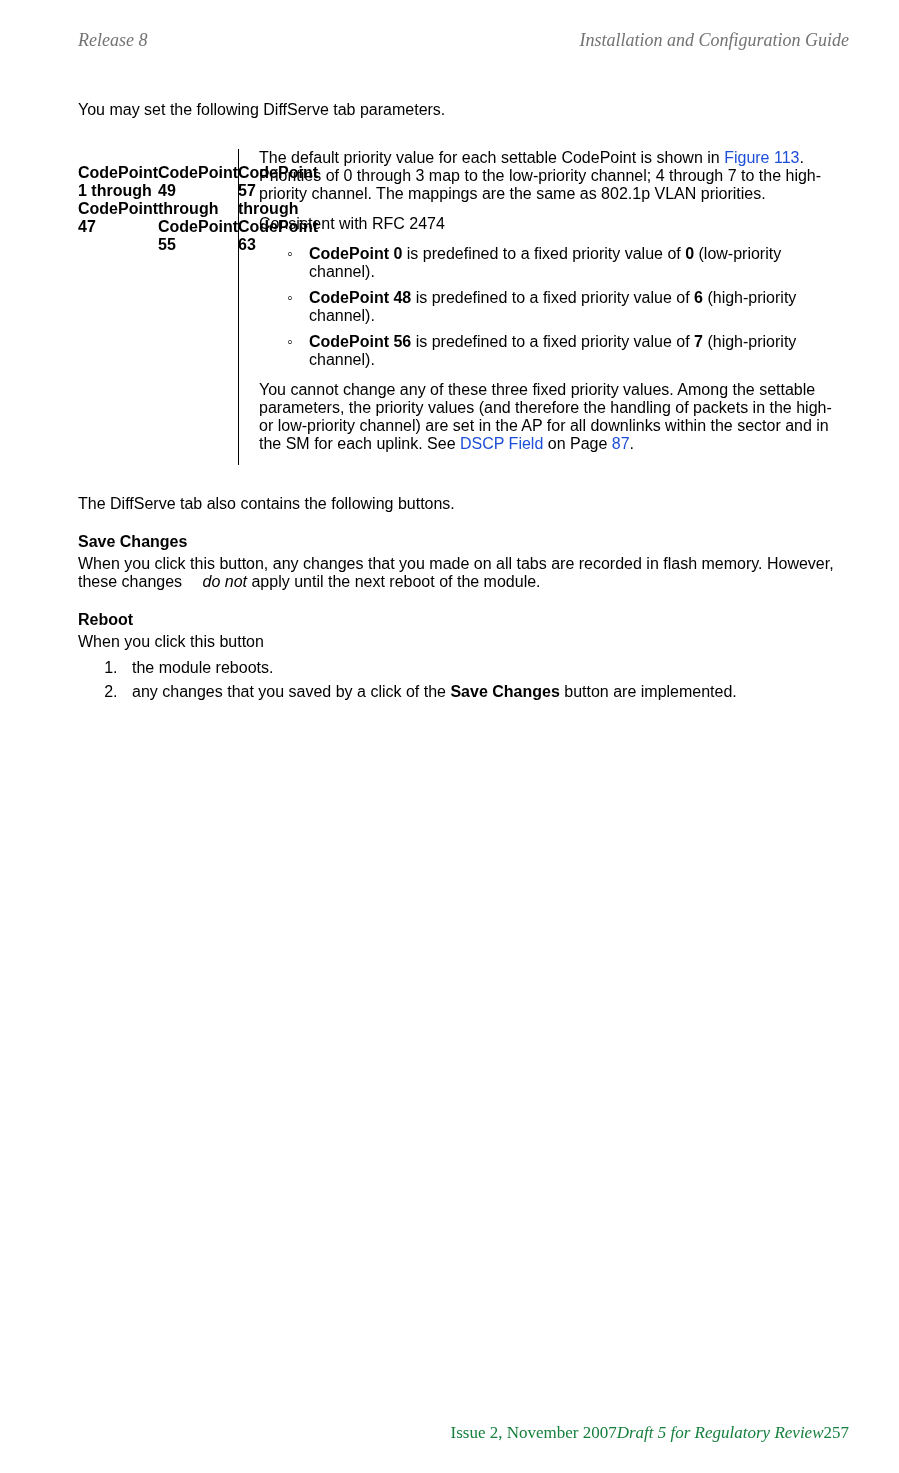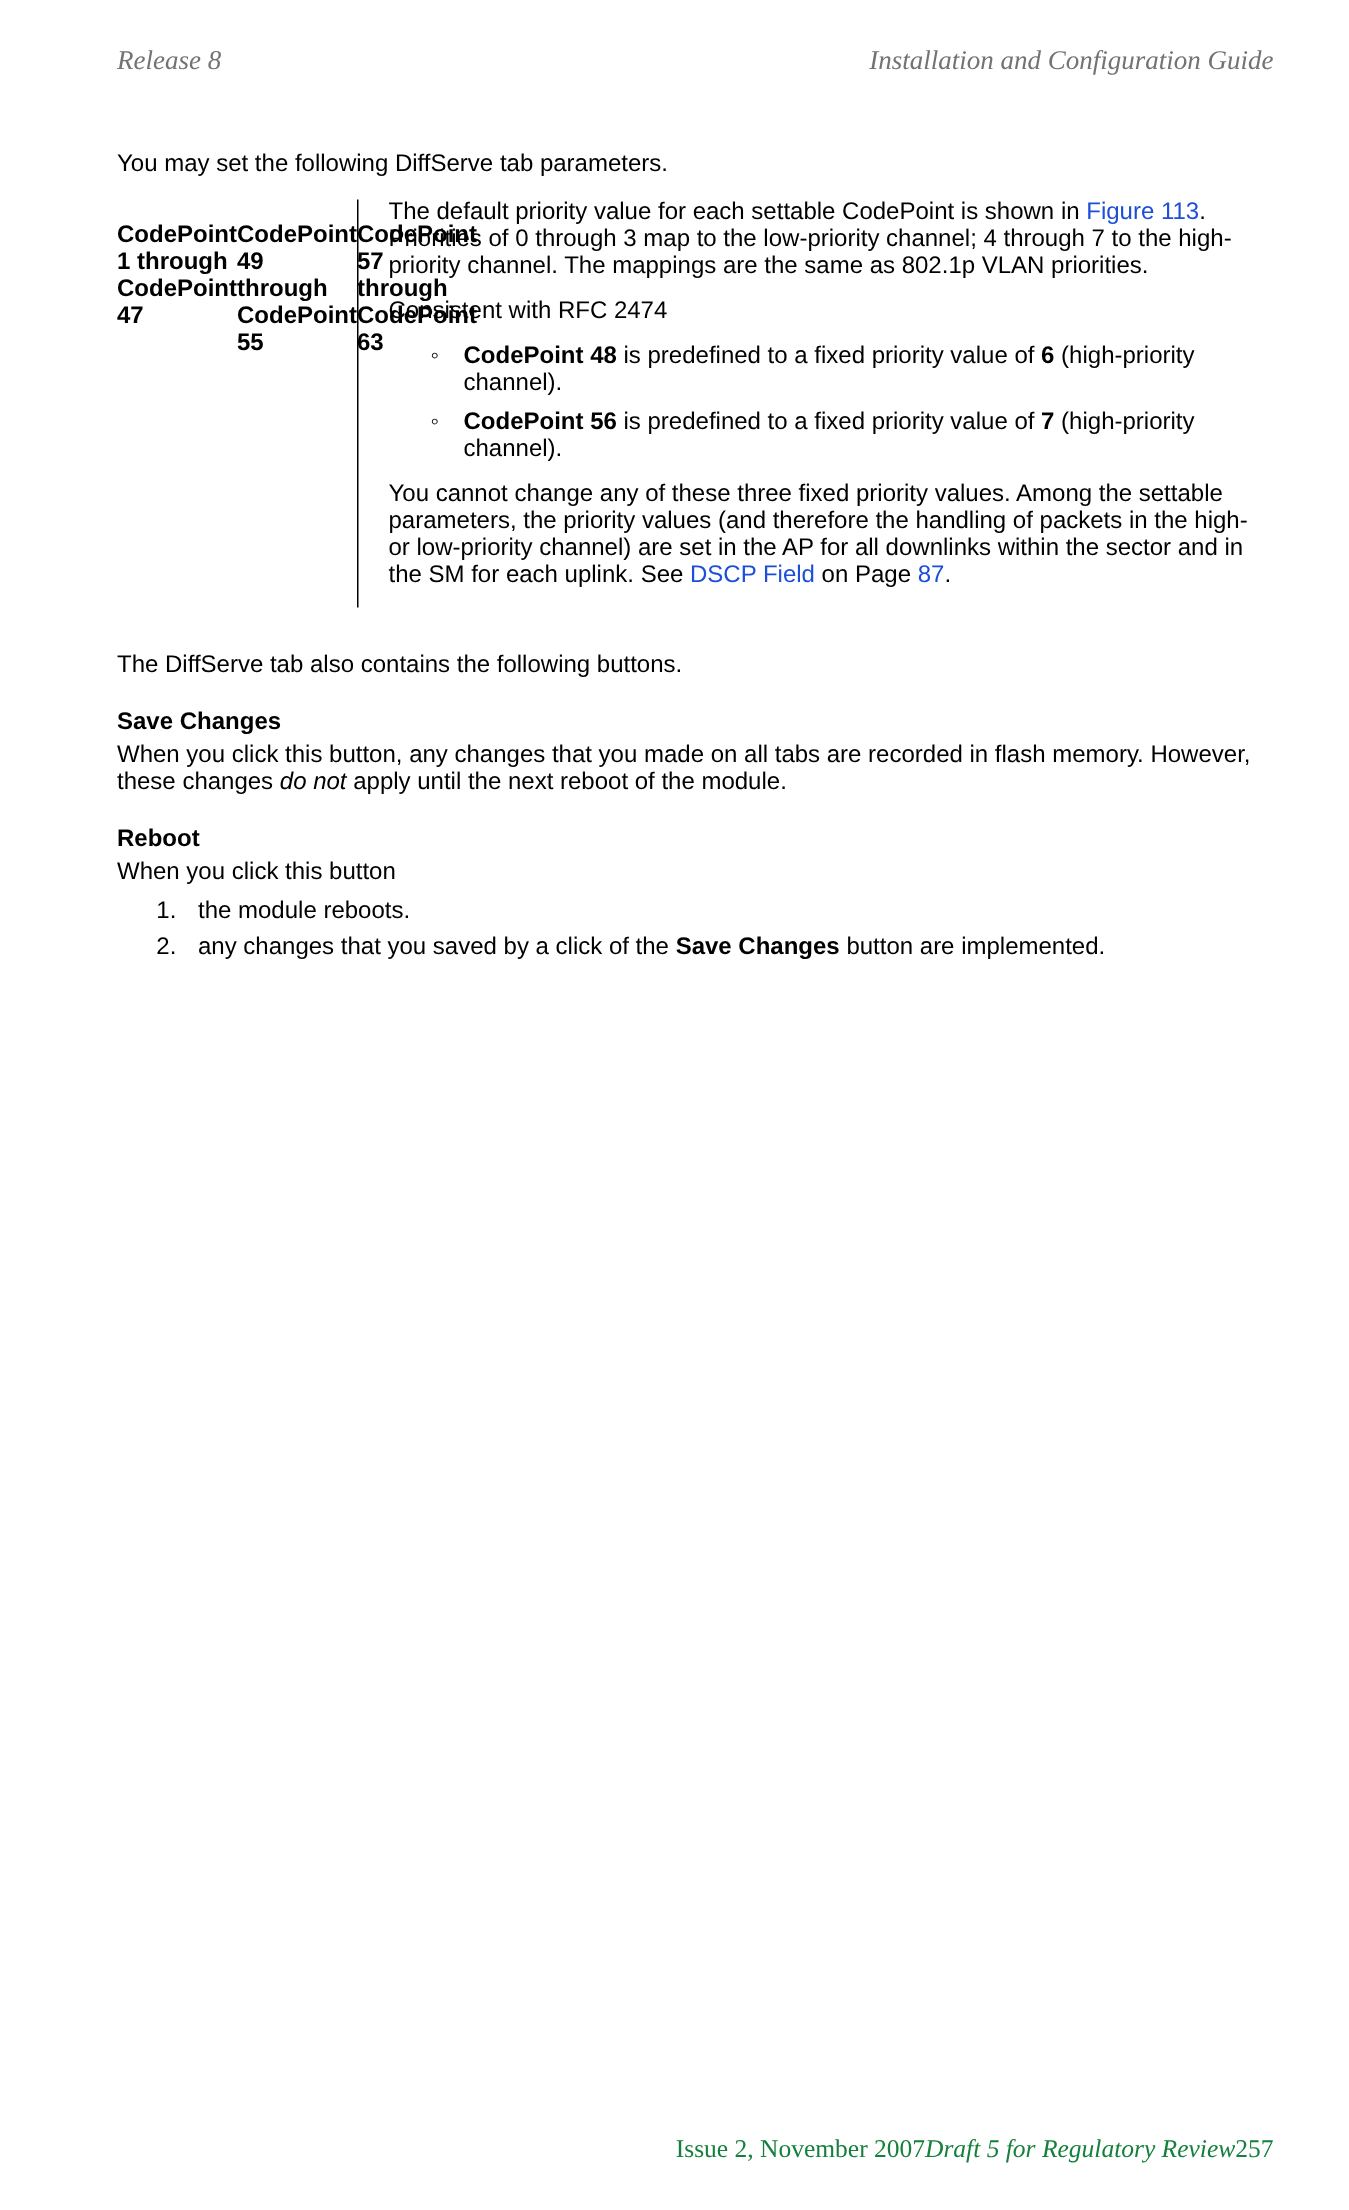--- a/index.html
+++ b/index.html
@@ -20,21 +20,21 @@
   .header {
     display: flex;
     justify-content: space-between;
     font-family: "Book Antiqua", Palatino, serif;
     font-style: italic;
     color: #737373;
     font-size: 18px;
     margin-bottom: 50px;
   }
   .intro {
-    margin-bottom: 14px;
+    margin-bottom: 30px;
   }
   .def-table {
     display: flex;
     margin-bottom: 30px;
   }
   .def-left {
     width: 150px;
     flex-shrink: 0;
     border-right: 1px solid #000;
     padding-right: 10px;
@@ -96,21 +96,21 @@
     right: 50px;
     display: flex;
     justify-content: flex-end;
     font-family: Liberation Serif, serif;
     color: #15803d;
     font-size: 17px;
   }
   .footer .center {
     font-style: italic;
   }
-  em.donot { font-style: italic; }
+  em.donot { font-style: italic; margin-left: 16px; }
 </style>
 </head>
 <body>
 
 <div class="page">
 
   <div class="header">
     <span>Release 8</span>
     <span>Installation and Configuration Guide</span>
   </div>
@@ -122,20 +122,23 @@
       <div class="def-left-item">CodePoint 1 through CodePoint 47</div>
       <div class="def-left-item">CodePoint 49 through CodePoint 55</div>
       <div class="def-left-item">CodePoint 57 through CodePoint 63</div>
     </div>
     <div class="def-right">
       <p>
         <span>The default priority value for each settable CodePoint is shown in </span><span class="link">Figure 113</span><span>. Priorities of 0 through 3 map to the low-priority channel; 4 through 7 to the high-priority channel. The mappings are the same as 802.1p VLAN priorities.</span>
       </p>
       <p>Consistent with RFC 2474</p>
       <ul class="circ">
+        <li>
+          <b>CodePoint 0</b><span> is predefined to a fixed priority value of </span><b>0</b><span> (low-priority channel).</span>
+        </li>
         <li>
           <b>CodePoint 48</b><span> is predefined to a fixed priority value of </span><b>6</b><span> (high-priority channel).</span>
         </li>
         <li>
           <b>CodePoint 56</b><span> is predefined to a fixed priority value of </span><b>7</b><span> (high-priority channel).</span>
         </li>
       </ul>
       <p>
         <span>You cannot change any of these three fixed priority values. Among the settable parameters, the priority values (and therefore the handling of packets in the high- or low-priority channel) are set in the AP for all downlinks within the sector and in the SM for each uplink. See </span><span class="link">DSCP Field</span><span> on Page </span><span class="link">87</span><span>.</span>
       </p>

